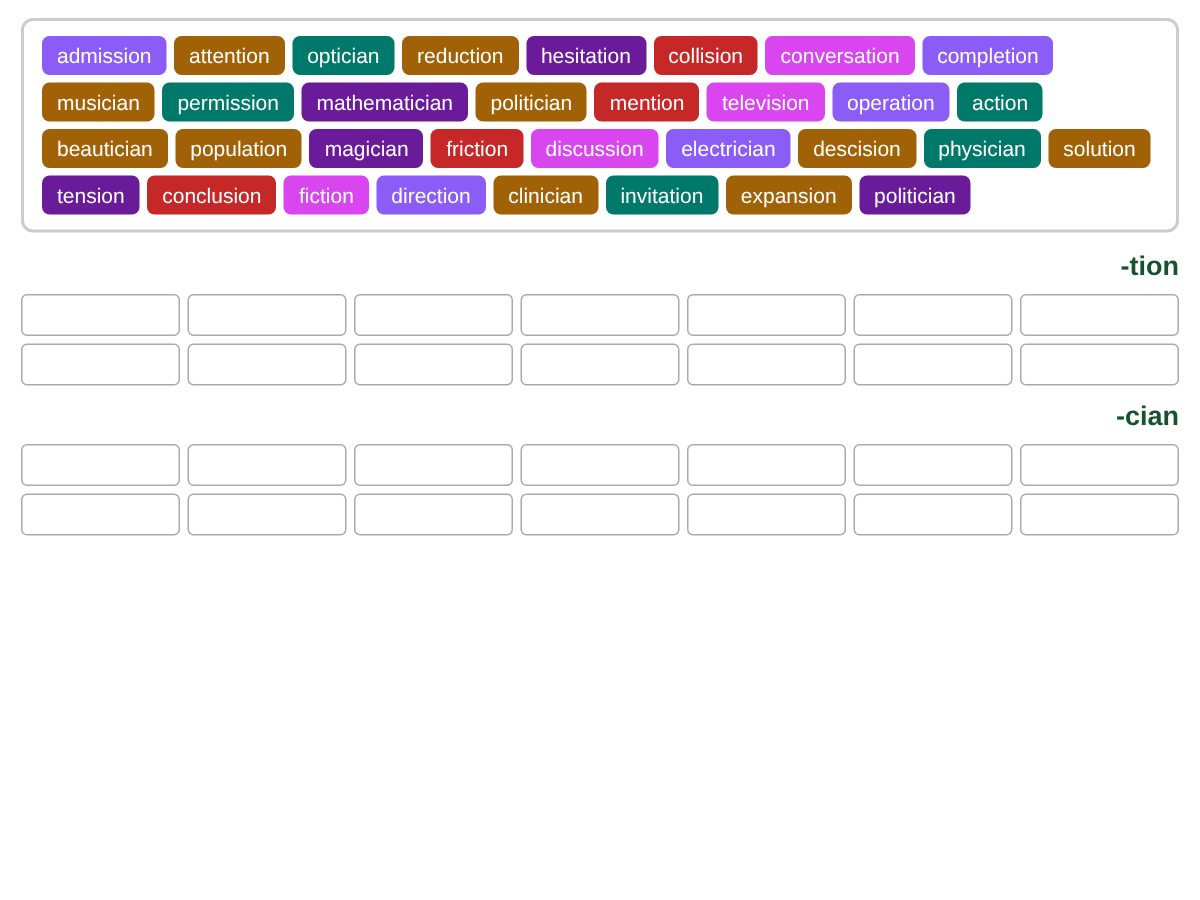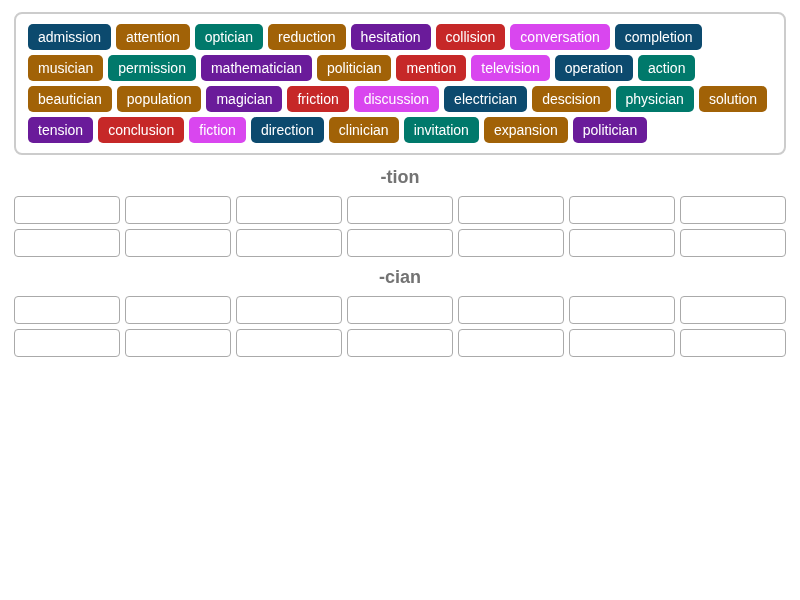--- a/index.html
+++ b/index.html
@@ -30,43 +30,43 @@
       cursor: pointer;
       user-select: none;
       white-space: nowrap;
     }
 
     .section {
       margin: 10px 14px 6px 14px;
     }
 
     .section-title {
-      text-align: center;
+      text-align: right;
       font-size: 18px;
       font-weight: bold;
       margin-bottom: 8px;
-      color: #737373;
+      color: #14532d;
     }
 
     .answer-grid {
       display: grid;
       grid-template-columns: repeat(7, 1fr);
       gap: 5px;
       margin-bottom: 5px;
     }
 
     .answer-box {
       height: 28px;
       border: 1.5px solid #aaa;
       border-radius: 4px;
       background: #fff;
     }
 
     
-    .c-blue     { background-color: #0c4a6e; }
+    .c-blue     { background-color: #8b5cf6; }
     .c-orange   { background-color: #a16207; }
     .c-teal     { background-color: #00796B; }
     .c-green    { background-color: #a16207; }
     .c-purple   { background-color: #6A1B9A; }
     .c-red      { background-color: #C62828; }
     .c-indigo   { background-color: #d946ef; }
   </style>
 </head>
 <body>
 

